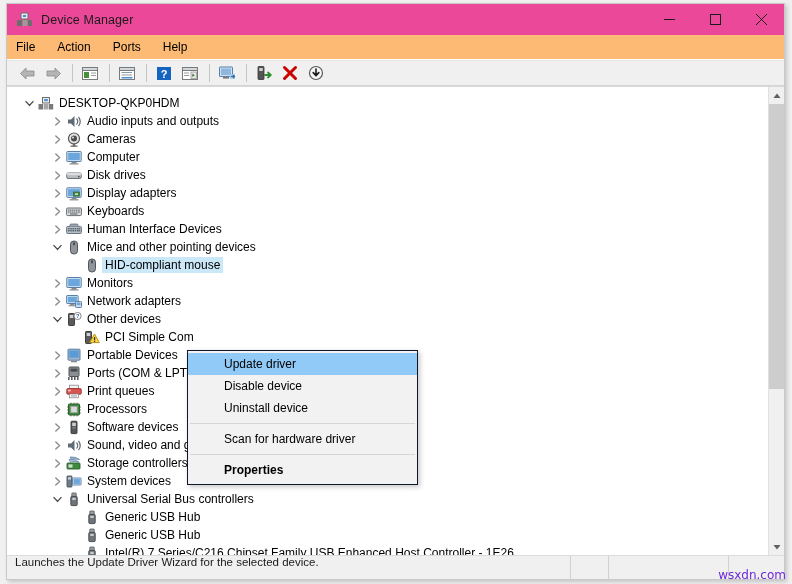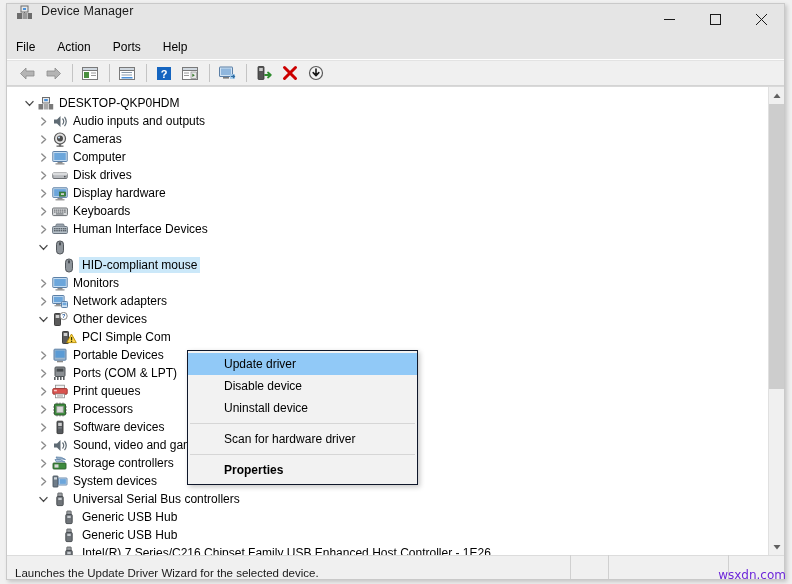--- a/index.html
+++ b/index.html
@@ -26,22 +26,23 @@
     border: 1px solid #c9c9c9;
     box-shadow: 2px 2px 4px rgba(0,0,0,0.18);
     display: flex;
     flex-direction: column;
   }
 
   
   .titlebar {
     height: 31px;
     flex: 0 0 31px;
-    background: #e5e5e5;
+    background: #ec4899;
     display: flex;
+    align-items: center;
     position: relative;
   }
   .title-icon {
     margin-left: 9px;
     width: 17px; height: 17px;
     position: relative;
   }
   .title-text {
     margin-left: 8px;
     font-size: 12.5px;
@@ -57,21 +58,21 @@
   .win-btn {
     width: 46px; height: 31px;
     display: flex; align-items: center; justify-content: center;
     color: #202020;
   }
 
   
   .menubar {
     height: 25px;
     flex: 0 0 25px;
-    background: #e5e5e5;
+    background: #fdba74;
     display: flex;
     align-items: center;
     border-bottom: 1px solid #ffffff;
   }
   .menu-item {
     font-size: 12px;
     color: #000000;
     padding: 3px 9px;
     margin-right: 4px;
   }
@@ -136,22 +137,22 @@
     margin-right: 3px;
   }
   .row .lbl { padding-left: 1px; }
   .row.sel .lbl {
     background: #cbe8f9;
     padding: 1px 3px 1px 3px;
     margin-left: -2px;
   }
 
   .d0 { padding-left: 14px; }
-  .d1 { padding-left: 28px; }
-  .d2 { padding-left: 37px; }
+  .d1 { padding-left: 42px; }
+  .d2 { padding-left: 60px; }
 
   
   .vscroll {
     position: absolute;
     right: 0; top: 0; bottom: 0;
     width: 16px;
     background: #f0f0f0;
     border-left: 1px solid #e0e0e0;
   }
   .vs-arrow {
@@ -168,21 +169,21 @@
     background: #cdcdcd;
   }
 
   
   .statusbar {
     height: 24px;
     flex: 0 0 24px;
     background: #f0f0f0;
     border-top: 1px solid #dcdcdc;
     display: flex;
-    align-items: flex-end;
+    align-items: flex-start;
     font-size: 11.5px;
     color: #1a1a1a;
   }
   .sb-main { flex: 0 0 563px; padding-left: 8px; }
   .sb-cell {
     flex: 0 0 38px;
     height: 24px;
     border-left: 1px solid #d0d0d0;
   }
   .sb-cell.wide { flex: 0 0 120px; }
@@ -443,21 +444,21 @@
             <span class="ico">
               <svg width="16" height="15" viewBox="0 0 16 15">
                 <rect x="0.8" y="1.8" width="14.4" height="9.6" rx="0.6" fill="#cfe2f3" stroke="#5b7fa6" stroke-width="1"></rect>
                 <rect x="2.1" y="3.1" width="11.8" height="7" fill="#6ca6db"></rect>
                 <rect x="7.5" y="6" width="6" height="4.2" fill="#3d8b3d" stroke="#2b5f2b" stroke-width="0.6"></rect>
                 <rect x="9" y="7.2" width="3" height="1.8" fill="#cfcfcf"></rect>
                 <rect x="5.5" y="12" width="5" height="1.4" fill="#8a8a8a"></rect>
                 <rect x="3.5" y="13.2" width="9" height="1.2" fill="#8a8a8a"></rect>
               </svg>
             </span>
-            <span class="lbl">Display hardware</span>
+            <span class="lbl">Display adapters</span>
           </div>
           <div class="row d1">
             <span class="chev">
               <svg width="9" height="9" viewBox="0 0 9 9">
                 <path d="M2.8 1 L6.6 4.5 L2.8 8" stroke="#8a8a8a" stroke-width="1.4" fill="none" stroke-linecap="round" stroke-linejoin="round"></path>
               </svg>
             </span>
             <span class="ico">
               <svg width="16" height="15" viewBox="0 0 16 15">
                 <rect x="0.6" y="4" width="14.8" height="7.6" rx="1" fill="#d8dadc" stroke="#6b6f73" stroke-width="1"></rect>
@@ -514,20 +515,21 @@
                 <path d="M1 2.6 L4.5 6.4 L8 2.6" stroke="#4a4a4a" stroke-width="1.4" fill="none" stroke-linecap="round" stroke-linejoin="round"></path>
               </svg>
             </span>
             <span class="ico">
               <svg width="16" height="15" viewBox="0 0 16 15">
                 <rect x="4.5" y="1" width="7" height="13" rx="3.3" fill="#8f959b" stroke="#4f5459" stroke-width="1"></rect>
                 <line x1="8" y1="1.6" x2="8" y2="5.5" stroke="#4f5459" stroke-width="0.9"></line>
                 <rect x="7.2" y="2.6" width="1.6" height="2.6" rx="0.8" fill="#3f4449"></rect>
               </svg>
             </span>
+            <span class="lbl">Mice and other pointing devices</span>
           </div>
           <div class="row d2 sel">
             <span class="chev"></span>
             <span class="ico">
               <svg width="16" height="15" viewBox="0 0 16 15">
                 <rect x="4.5" y="1" width="7" height="13" rx="3.3" fill="#8f959b" stroke="#4f5459" stroke-width="1"></rect>
                 <line x1="8" y1="1.6" x2="8" y2="5.5" stroke="#4f5459" stroke-width="0.9"></line>
                 <rect x="7.2" y="2.6" width="1.6" height="2.6" rx="0.8" fill="#3f4449"></rect>
               </svg>
             </span>

